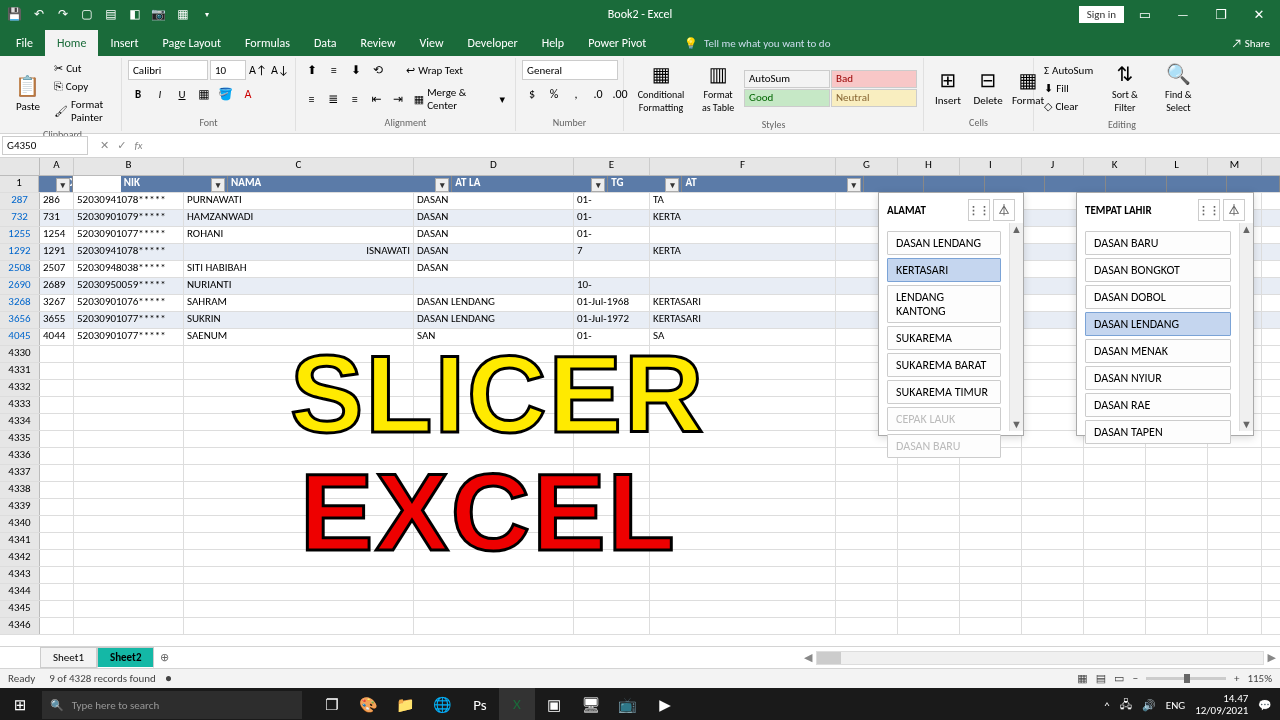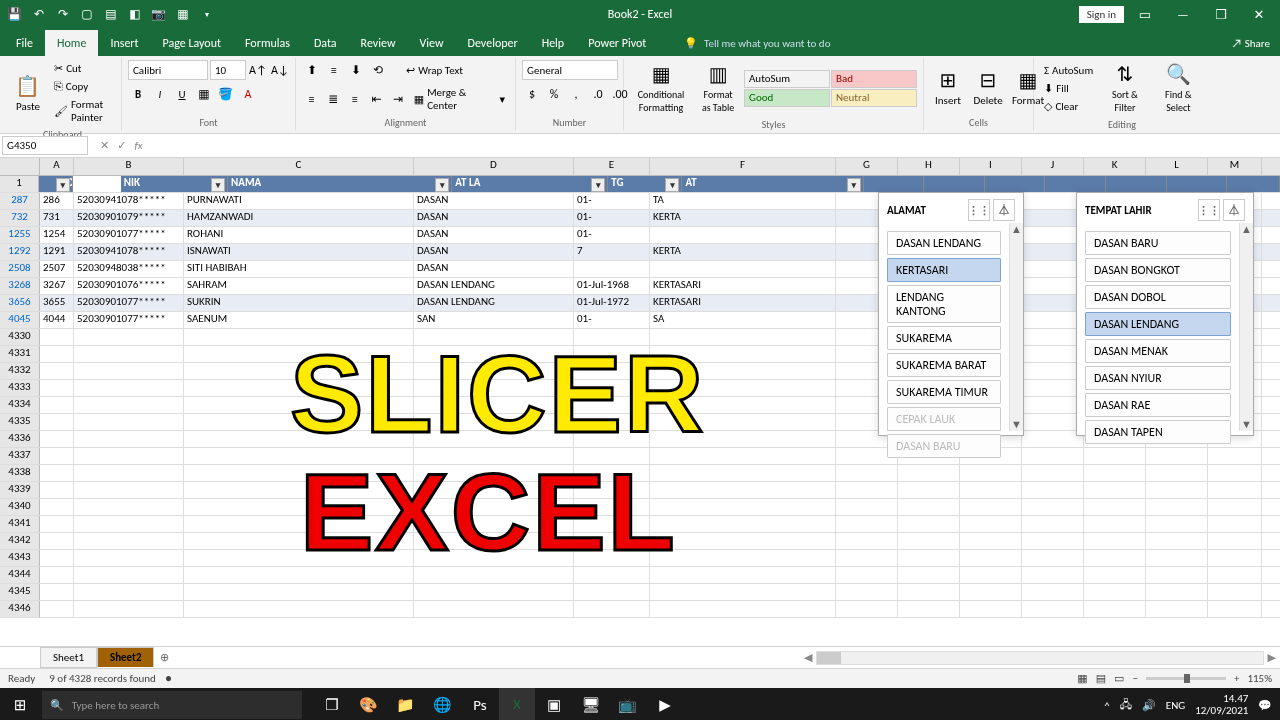--- a/index.html
+++ b/index.html
@@ -52,21 +52,21 @@
 .slicer-body{padding:4px 8px;display:flex;flex-direction:column;gap:3px;position:relative}
 .slicer-scroll{width:14px;background:#f0f0f0;border-left:1px solid #ddd;position:absolute;right:0;top:30px;bottom:4px;display:flex;flex-direction:column;align-items:center;justify-content:space-between;font-size:9px;color:#666}
 .slicer-item{padding:4px 8px;border:1px solid #ccc;font-size:12px;background:#fdfdfd;border-radius:1px}
 .slicer-item.sel{background:#c5d6ef;border-color:#7ba3d6}
 .slicer-item.dim{color:#bbb}
 .overlay-text{position:absolute;font-family:Impact,Arial Black,sans-serif;font-weight:900;-webkit-text-stroke:3px #000;letter-spacing:2px}
 .ov1{top:172px;left:290px;font-size:110px;color:#ffea00}
 .ov2{top:290px;left:300px;font-size:110px;color:#e00}
 .sheet-tabs{height:22px;background:#fff;border-top:1px solid #d4d4d4;display:flex;align-items:center;padding-left:40px;gap:0}
 .stab{padding:3px 12px;border:1px solid #ccc;background:#f3f3f3;font-size:11px}
-.stab.active{background:#a16207;border-bottom:1px solid #fff;font-weight:600}
+.stab.active{background:#14b8a6;border-bottom:1px solid #fff;font-weight:600}
 .stab-add{width:20px;text-align:center;color:#666}
 .hscroll{margin-left:auto;width:480px;height:14px;display:flex;align-items:center}
 .hs-track{flex:1;height:14px;background:#f0f0f0;border:1px solid #ddd;position:relative}
 .hs-thumb{position:absolute;left:0;width:24px;height:12px;background:#ccc}
 .statusbar{height:20px;background:#f3f3f3;border-top:1px solid #d4d4d4;display:flex;align-items:center;padding:0 8px;font-size:11px;color:#444}
 .sb-right{margin-left:auto;display:flex;align-items:center;gap:8px}
 .zoom-slider{width:80px;height:3px;background:#ccc;position:relative}
 .zoom-thumb{position:absolute;left:38px;top:-3px;width:6px;height:9px;background:#666}
 .taskbar{height:34px;background:#1a1a1a;display:flex;align-items:center;color:#fff}
 .start{width:40px;height:34px;display:flex;align-items:center;justify-content:center;font-size:15px}
@@ -357,39 +357,55 @@
         <div class="cell" style="width: 62px;"></div>
         <div class="cell" style="width: 62px;"></div>
         <div class="cell" style="width: 62px;"></div>
         <div class="cell" style="width: 62px;"></div>
         <div class="cell" style="width: 54px;"></div>
       </div>
       <div class="row band">
         <div class="rh blue">1292</div>
         <div class="cell" style="width: 34px;">1291</div>
         <div class="cell" style="width: 110px;">52030941078*****</div>
-        <div class="cell" style="width: 230px;">ISNAWATI</div>
+        <div class="cell" style="width: 230px; text-align: right;">ISNAWATI</div>
         <div class="cell" style="width: 160px;">DASAN</div>
         <div class="cell" style="width: 76px;">7</div>
         <div class="cell" style="width: 186px;">KERTA</div>
         <div class="cell" style="width: 62px;"></div>
         <div class="cell" style="width: 62px;"></div>
         <div class="cell" style="width: 62px;"></div>
         <div class="cell" style="width: 62px;"></div>
         <div class="cell" style="width: 62px;"></div>
         <div class="cell" style="width: 62px;"></div>
         <div class="cell" style="width: 54px;"></div>
       </div>
       <div class="row ">
         <div class="rh blue">2508</div>
         <div class="cell" style="width: 34px;">2507</div>
         <div class="cell" style="width: 110px;">52030948038*****</div>
         <div class="cell" style="width: 230px;">SITI HABIBAH</div>
         <div class="cell" style="width: 160px;">DASAN</div>
         <div class="cell" style="width: 76px;"></div>
+        <div class="cell" style="width: 186px;"></div>
+        <div class="cell" style="width: 62px;"></div>
+        <div class="cell" style="width: 62px;"></div>
+        <div class="cell" style="width: 62px;"></div>
+        <div class="cell" style="width: 62px;"></div>
+        <div class="cell" style="width: 62px;"></div>
+        <div class="cell" style="width: 62px;"></div>
+        <div class="cell" style="width: 54px;"></div>
+      </div>
+      <div class="row band">
+        <div class="rh blue">2690</div>
+        <div class="cell" style="width: 34px;">2689</div>
+        <div class="cell" style="width: 110px;">52030950059*****</div>
+        <div class="cell" style="width: 230px;">NURIANTI</div>
+        <div class="cell" style="width: 160px;"></div>
+        <div class="cell" style="width: 76px;">10-</div>
         <div class="cell" style="width: 186px;"></div>
         <div class="cell" style="width: 62px;"></div>
         <div class="cell" style="width: 62px;"></div>
         <div class="cell" style="width: 62px;"></div>
         <div class="cell" style="width: 62px;"></div>
         <div class="cell" style="width: 62px;"></div>
         <div class="cell" style="width: 62px;"></div>
         <div class="cell" style="width: 54px;"></div>
       </div>
       <div class="row ">

